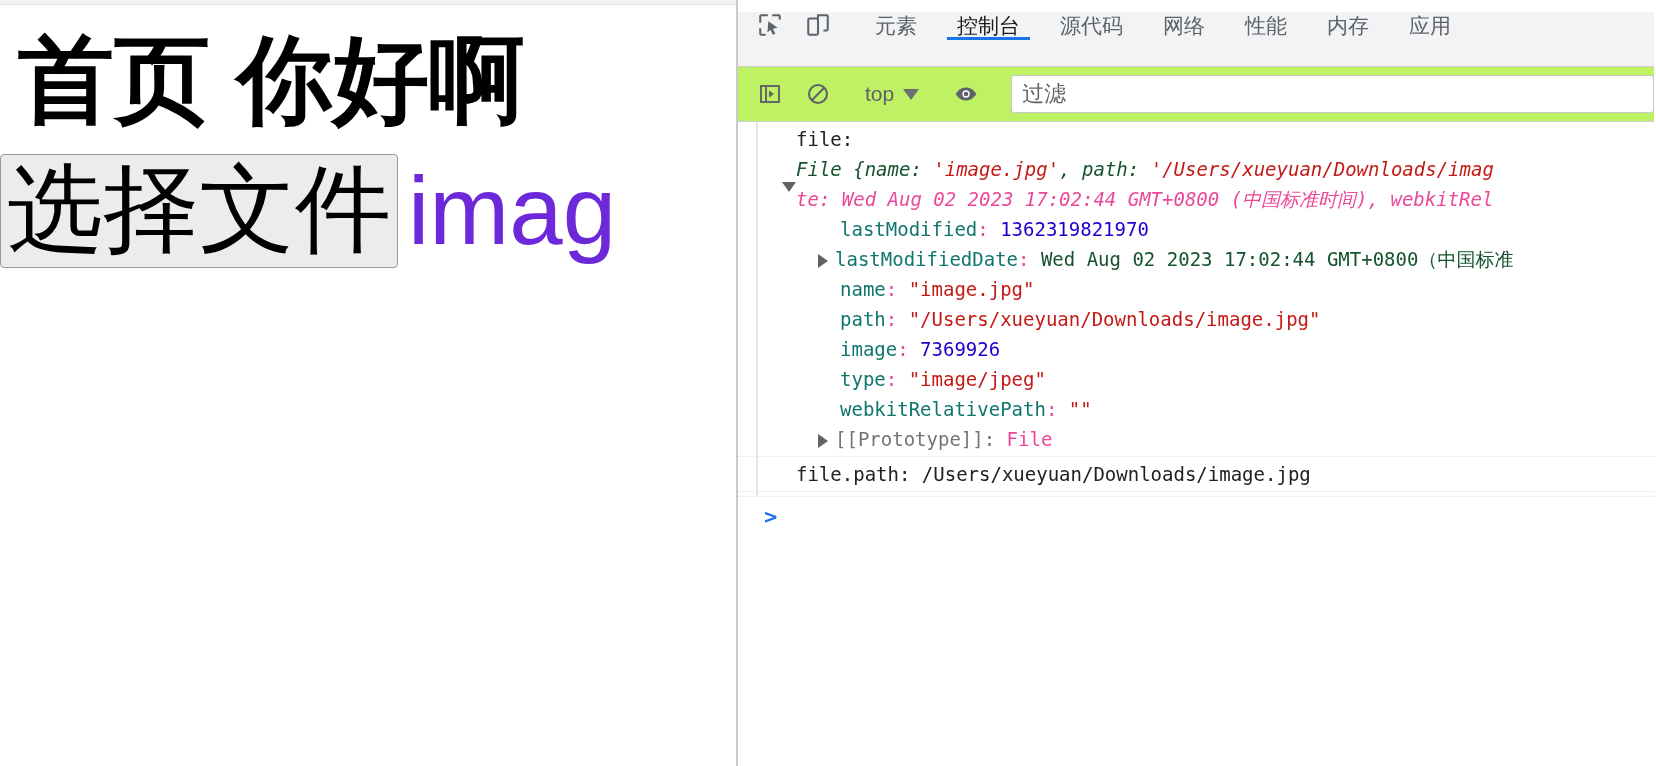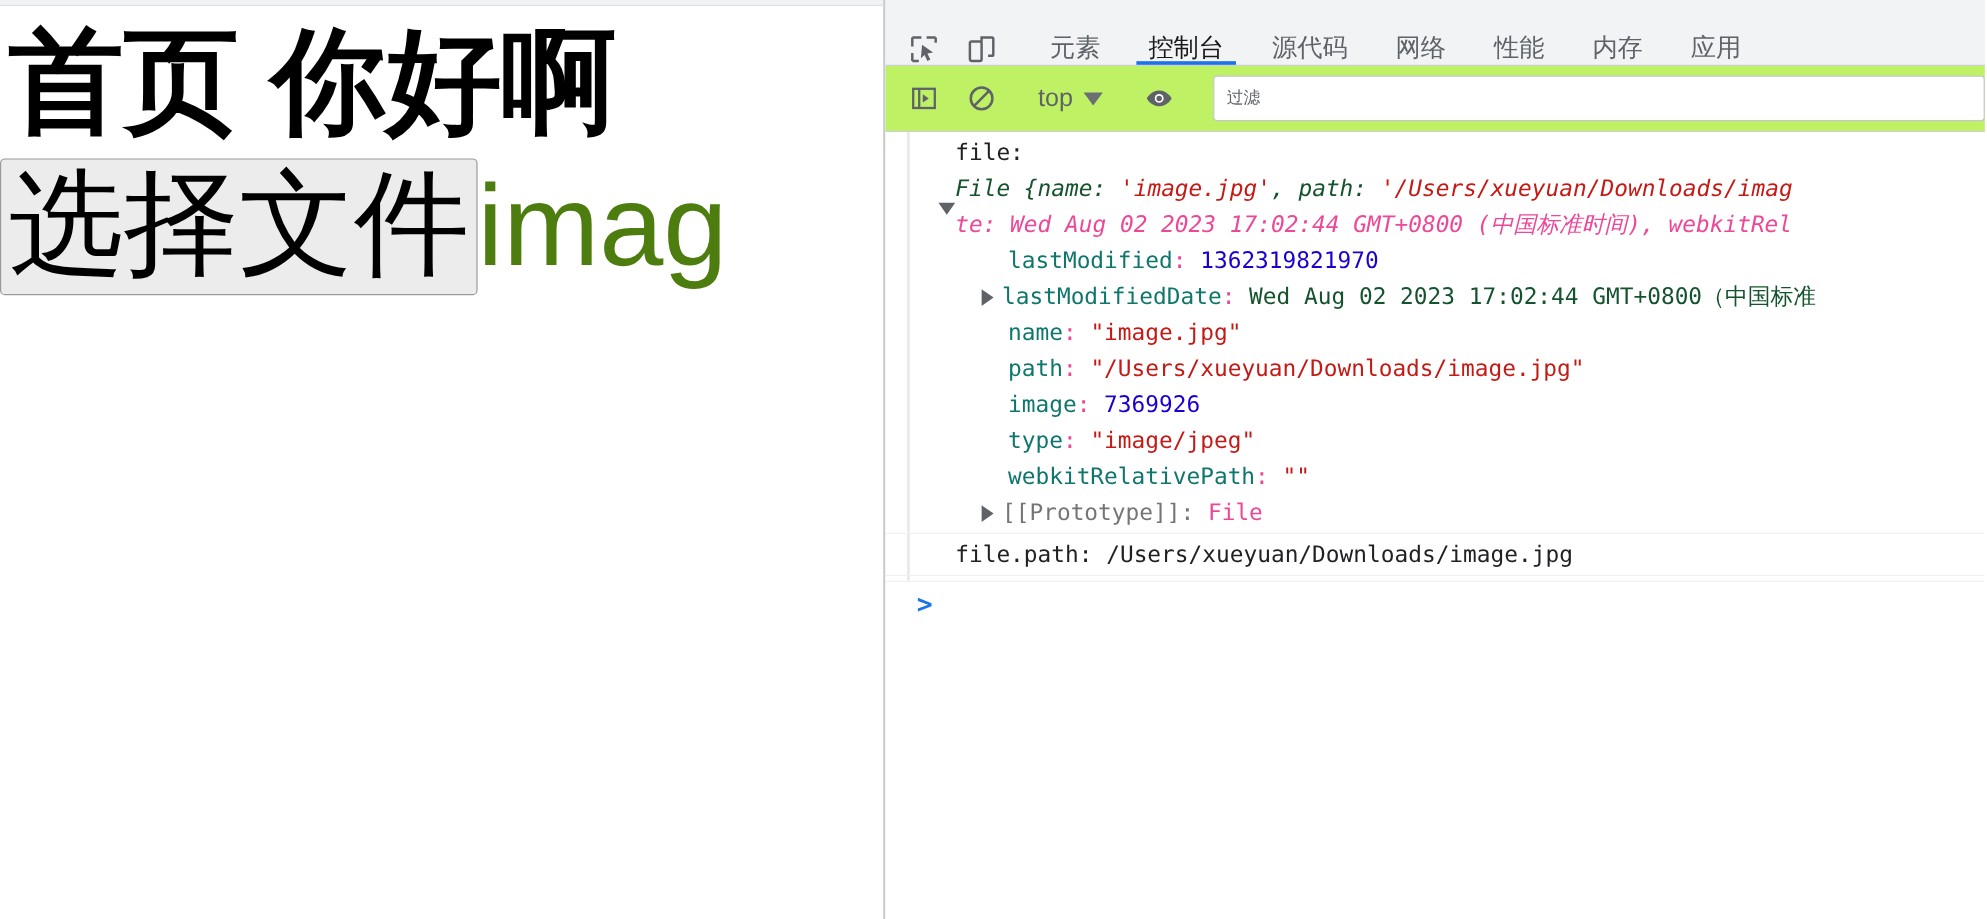--- a/index.html
+++ b/index.html
@@ -34,21 +34,21 @@
     height: 5px;
     background: #f1f3f4;
     border-bottom: 1px solid #dfe1e3;
   }
   .page-body {
     position: absolute;
     top: 5px; left: 0;
     width: 1400px;
   }
   .page-heading {
-    margin: 7px;
+    margin: 18px;
     padding: 0;
     font-family: "Liberation Sans", sans-serif;
     font-size: 96px;
     font-weight: bold;
     line-height: 1.18;
     color: #000000;
     white-space: nowrap;
     letter-spacing: 0px;
   }
   .file-row {
@@ -66,43 +66,45 @@
     font-family: "Liberation Sans", sans-serif;
     font-size: 96px;
     line-height: 1.08;
     color: #000000;
     cursor: default;
   }
   .file-name {
     font-family: "Liberation Sans", sans-serif;
     font-size: 96px;
     line-height: 1.08;
-    color: #4d7c0f;
+    color: #6d28d9;
+    padding-left: 10px;
   }
 
   
   .devtools {
     position: relative;
     width: 916px;
     height: 766px;
     background: #ffffff;
     display: flex;
     flex-direction: column;
     font-family: "Liberation Sans", sans-serif;
   }
 
   
   .dt-tabbar {
     height: 55px;
     min-height: 55px;
     background: #f1f3f4;
     border-bottom: 1px solid #cdcfd1;
     display: flex;
-    align-items: flex-end;
+    align-items: flex-start;
     padding-left: 8px;
+    margin-top: 12px;
   }
   .dt-iconbtn {
     width: 48px;
     display: flex;
     align-items: center;
     justify-content: center;
     cursor: default;
   }
   .dt-sep {
     width: 1px;
@@ -161,21 +163,21 @@
     flex: 1;
     height: 38px;
     margin-left: 8px;
     margin-right: 0;
     background: #ffffff;
     border: 1px solid #c6c8ca;
     border-radius: 3px;
     display: flex;
     align-items: center;
     padding: 0 10px;
-    font-size: 14px;
+    font-size: 22px;
     color: #5f6368;
   }
   .filter-input .ph { color: #5f6368; }
 
   
   .console-area {
     flex: 1;
     background: #ffffff;
     overflow: hidden;
     font-family: "DejaVu Sans Mono", monospace;

